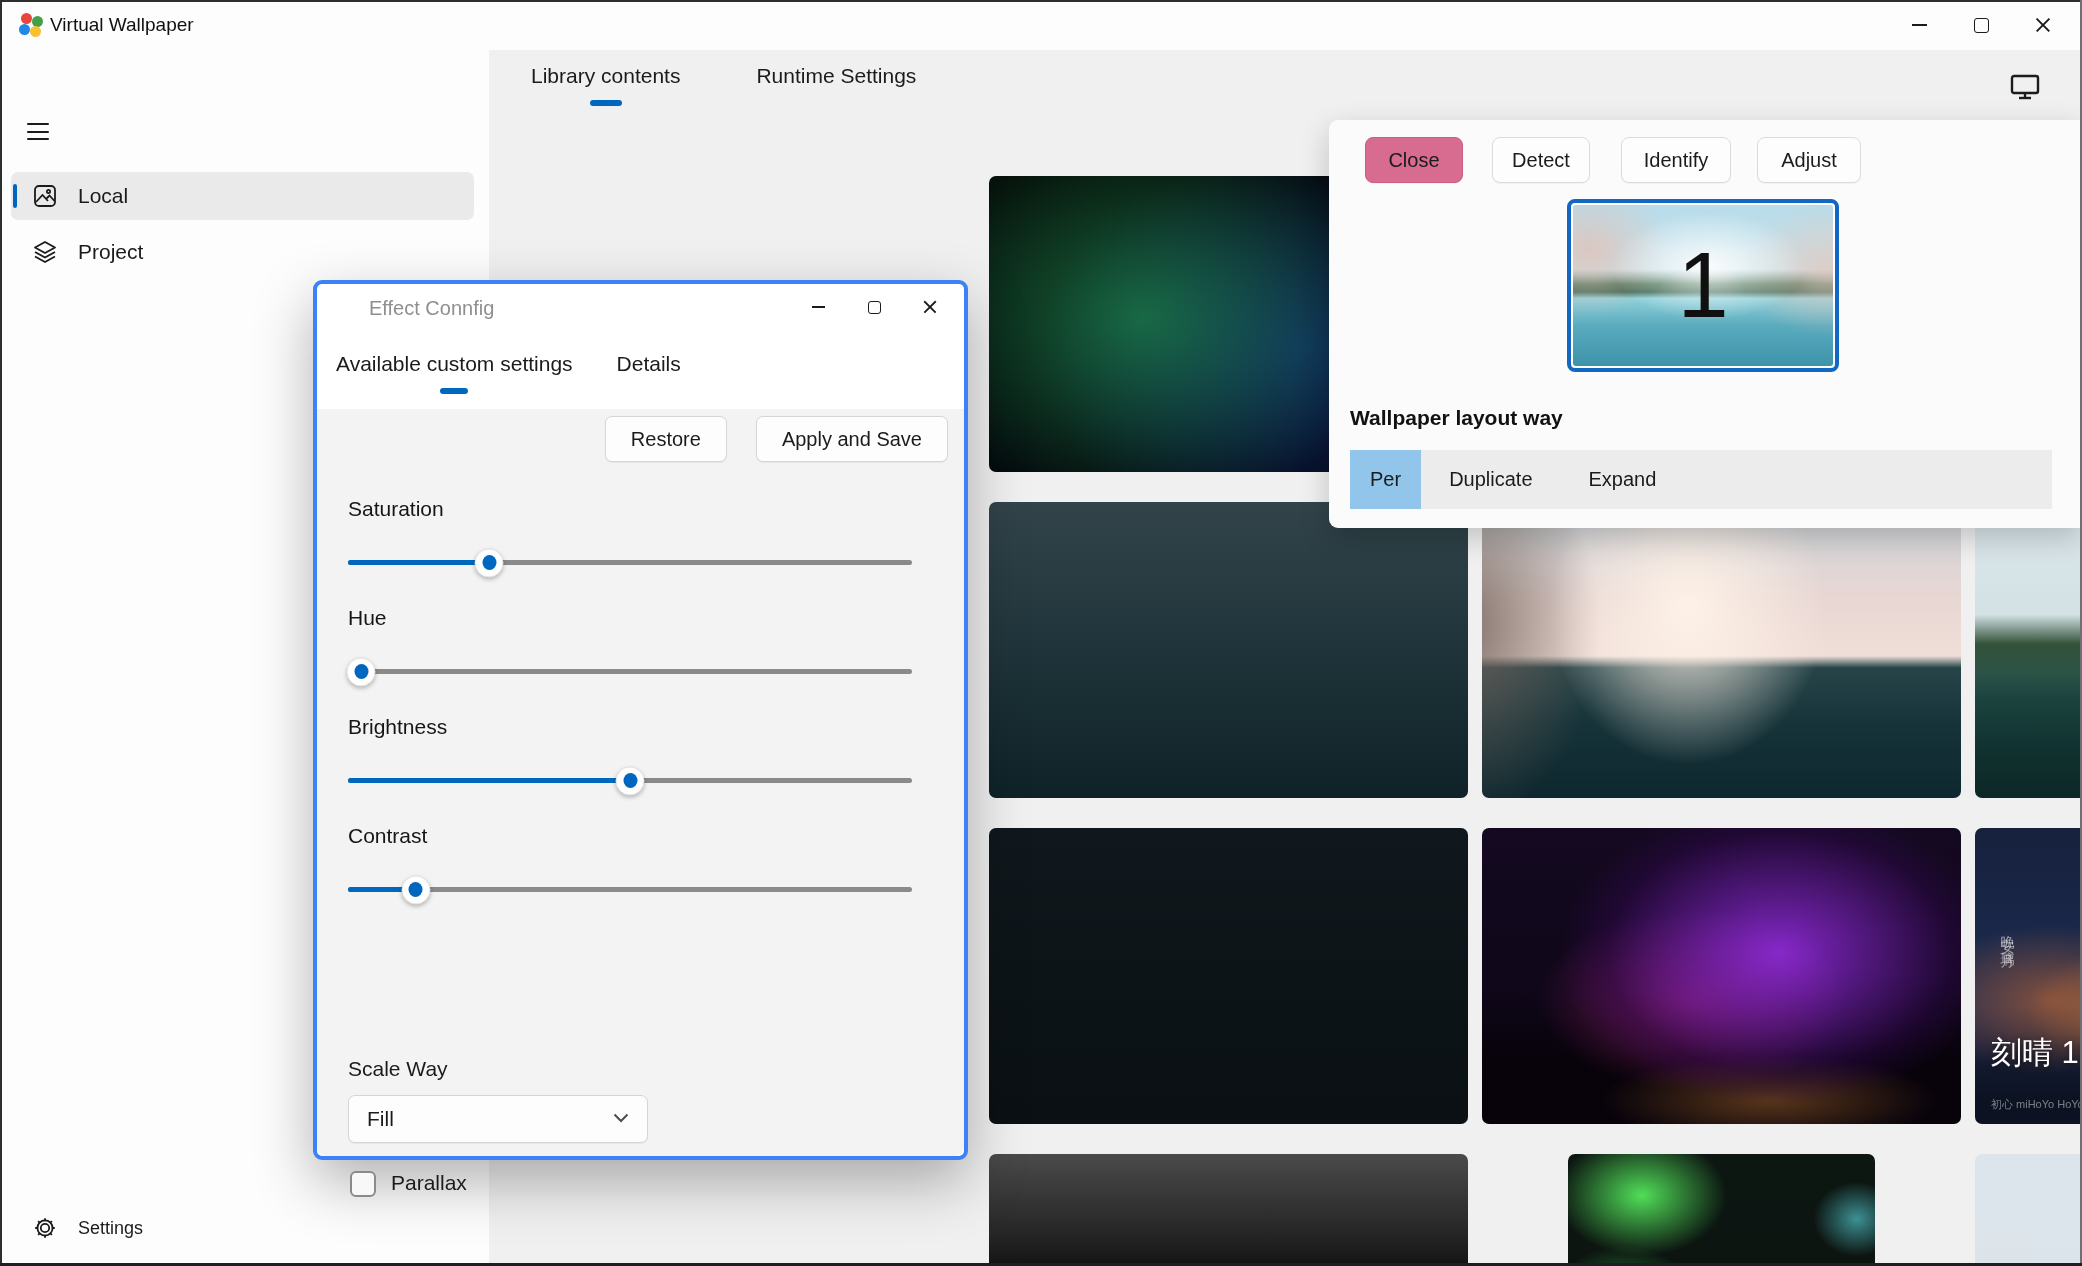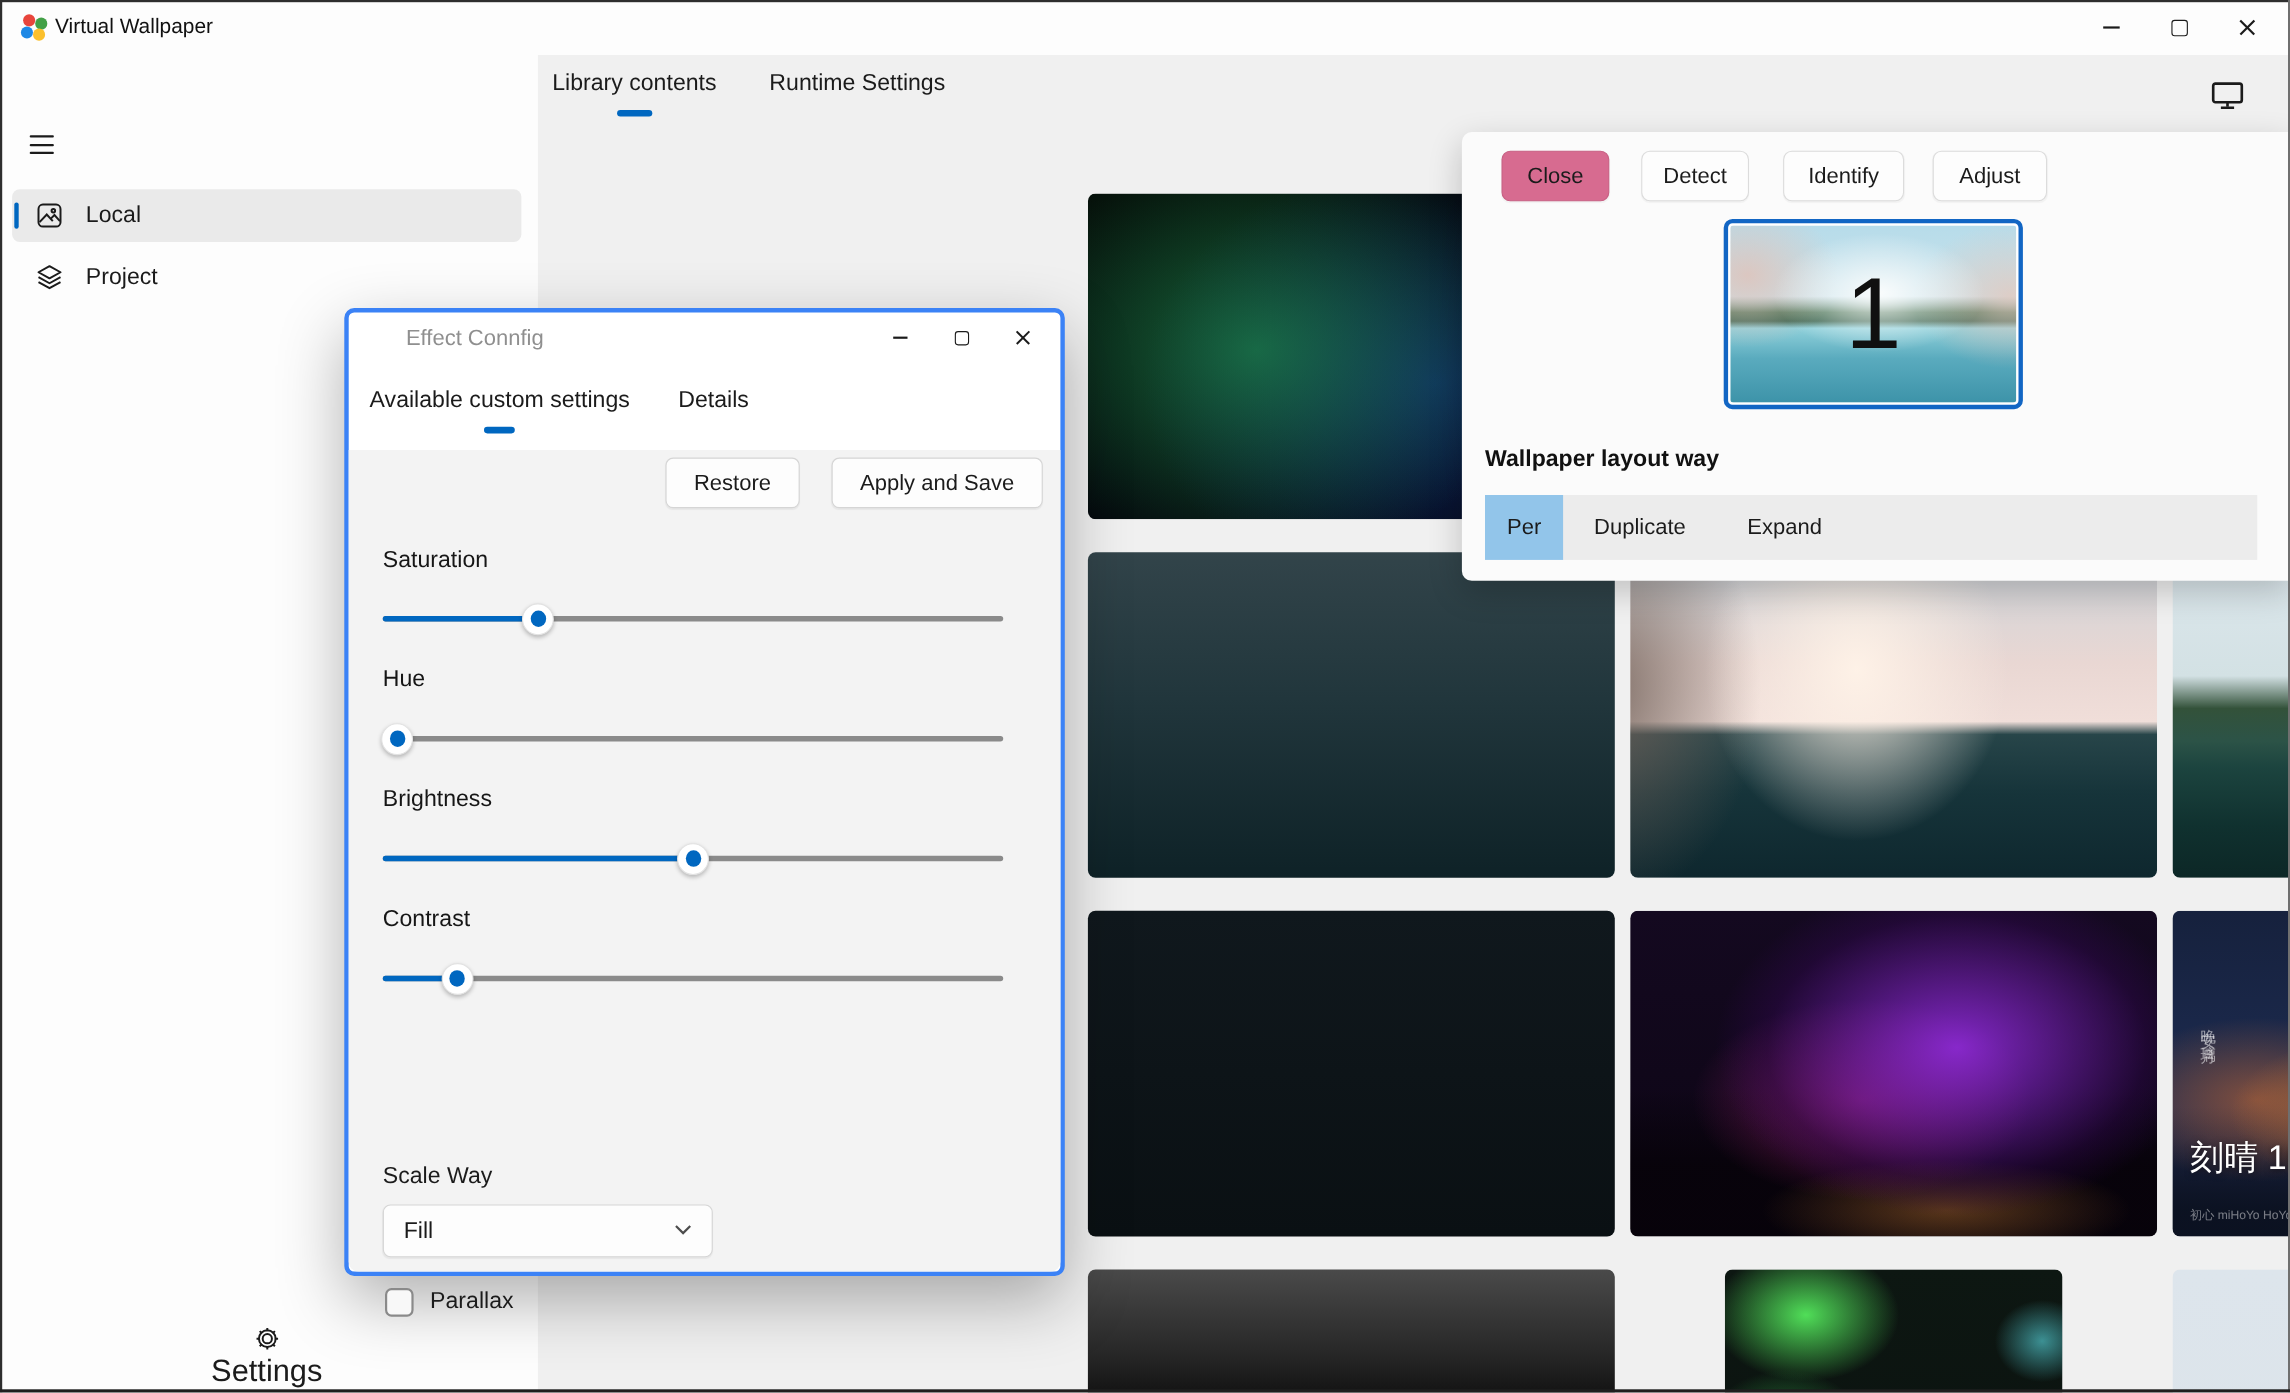--- a/index.html
+++ b/index.html
@@ -40,26 +40,26 @@
   .hamburger i:nth-child(1){top:0;} .hamburger i:nth-child(2){top:7.5px;} .hamburger i:nth-child(3){top:15px;}
   .nav-list{position:absolute;left:11px;top:122px;width:463px;}
   .nav-item{position:relative;height:48px;margin-bottom:8px;border-radius:7px;display:flex;
             align-items:center;font-size:21px;}
   .nav-item.selected{background:#eaeaea;}
   .nav-item .accent{display:none;}
   .nav-item.selected .accent{display:block;position:absolute;left:2px;top:12px;width:4px;height:24px;
             border-radius:2px;background:var(--accent);}
   .nav-item .nicon{width:26px;height:26px;margin-left:21px;margin-right:20px;flex:none;display:flex;}
   .settings-item{position:absolute;left:11px;bottom:14px;width:463px;height:48px;border-radius:7px;
-            display:flex;align-items:center;font-size:28px;flex-direction:column;}
+            display:flex;align-items:center;font-size:18px;}
   .settings-item .nicon{width:26px;height:26px;margin-left:21px;margin-right:20px;display:flex;}
 
   
   .content{position:absolute;left:489px;top:50px;right:0;bottom:0;background:#f0f0f0;}
-  .tabbar{position:absolute;left:13px;top:14px;display:flex;gap:48px;z-index:1;}
+  .tabbar{position:absolute;left:42px;top:14px;display:flex;gap:76px;z-index:1;}
   .tab{position:relative;font-size:21px;padding-bottom:18px;color:#1b1b1b;}
   .tab .tab-underline{display:none;}
   .tab.selected .tab-underline{display:block;position:absolute;left:50%;transform:translateX(-50%);
         bottom:0;width:32px;height:6px;border-radius:3px;background:var(--accent);}
   .monitor-ico{position:absolute;right:42px;top:24px;}
 
   
   .grid{position:absolute;inset:0;}
   .cell{position:absolute;border-radius:7px;overflow:hidden;}
   .bg-aurora{background:radial-gradient(420px 330px at 32% 48%,rgba(34,158,88,.62),rgba(0,0,0,0) 60%),

